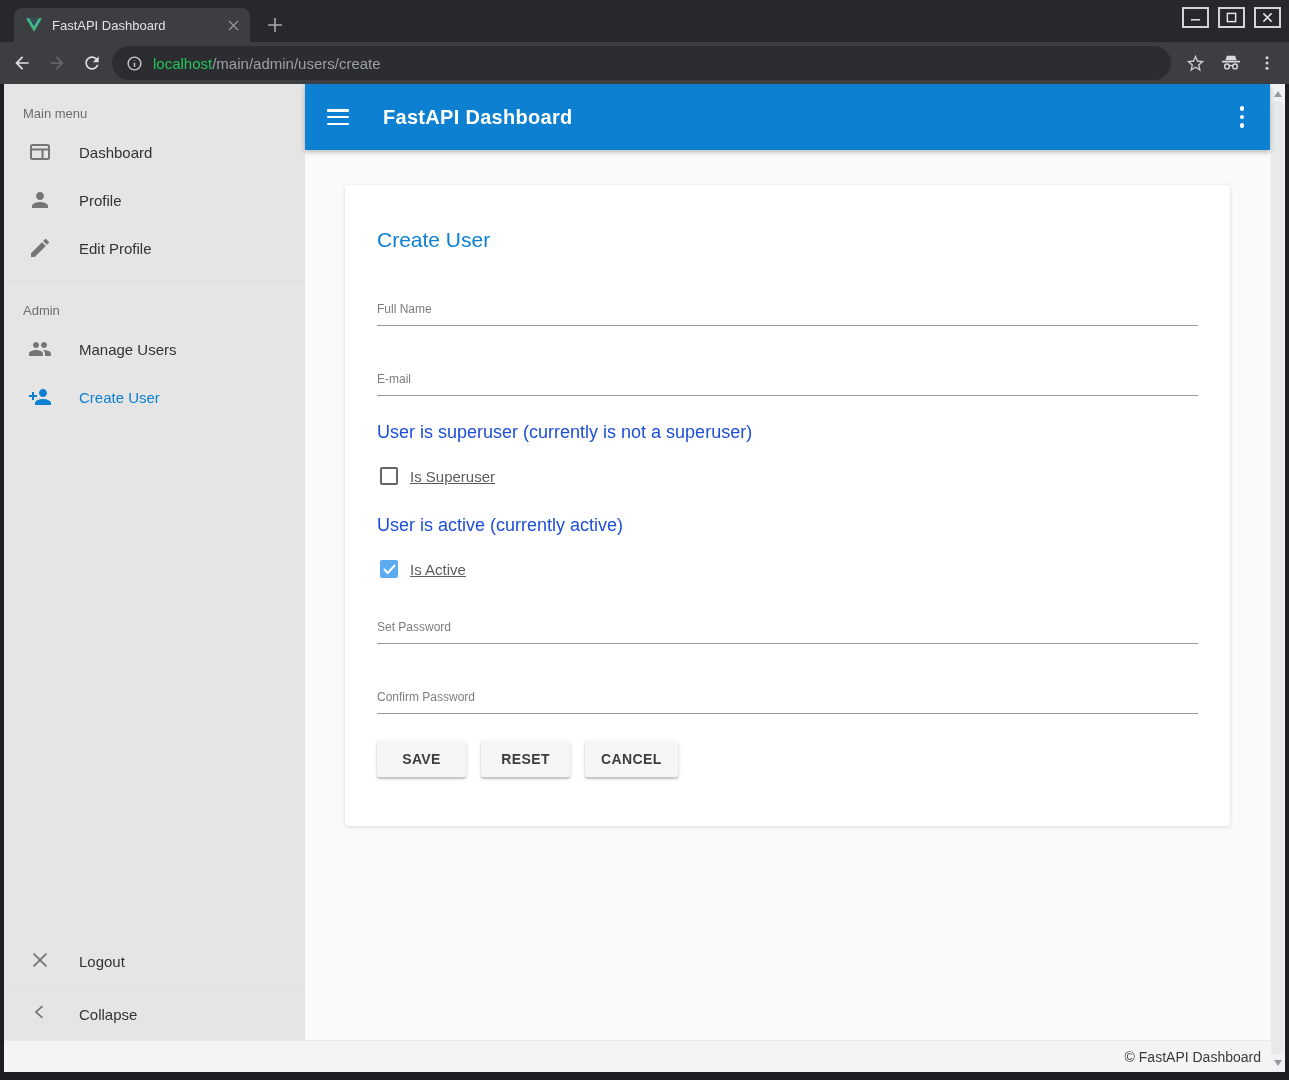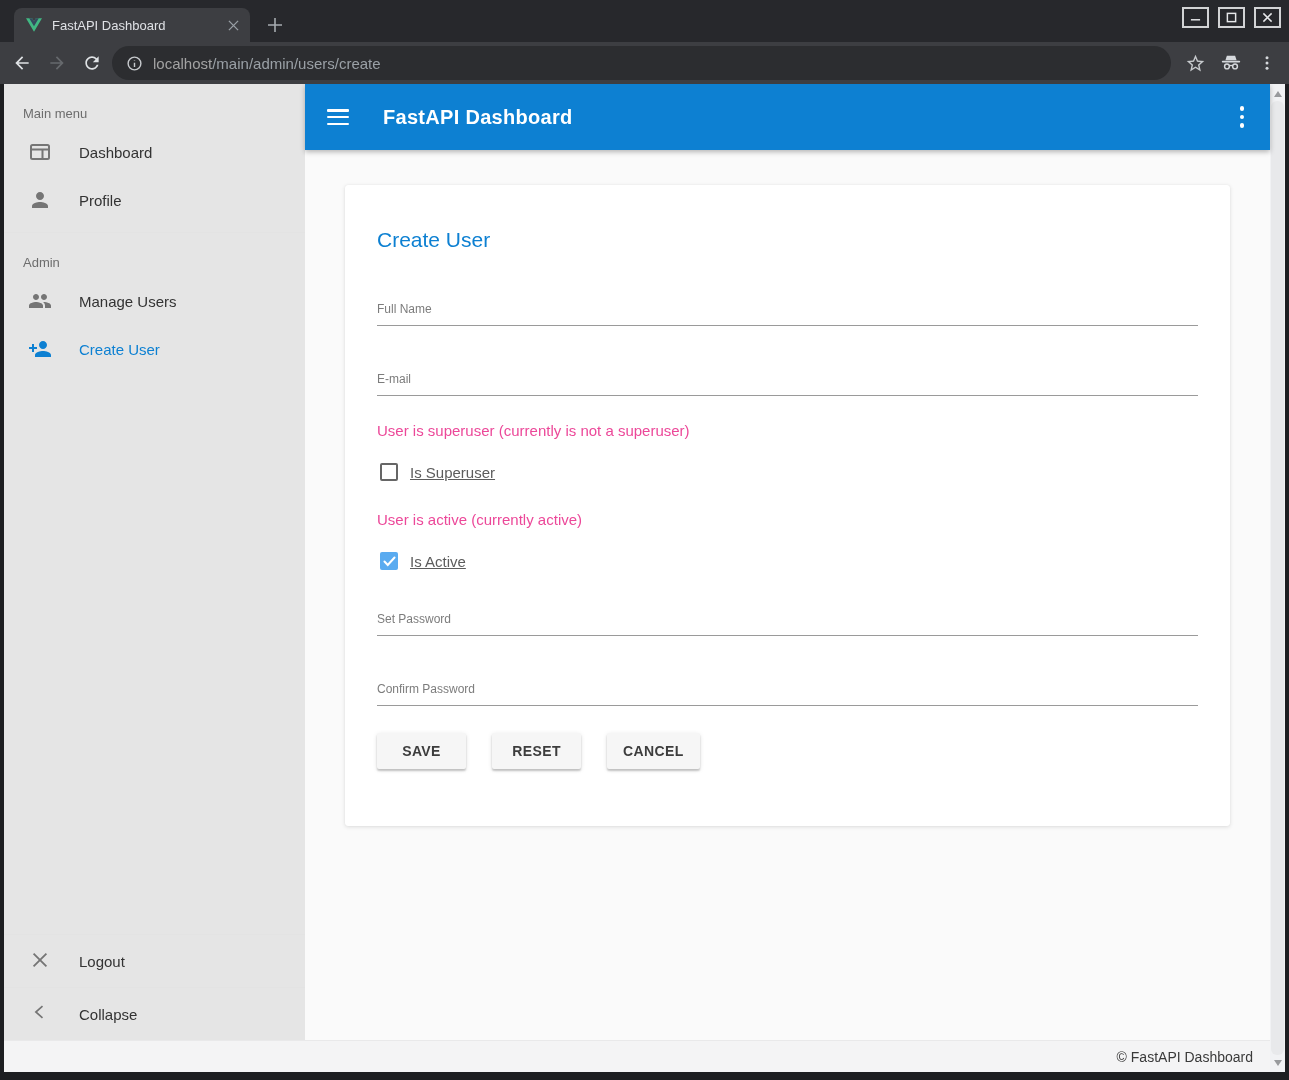--- a/index.html
+++ b/index.html
@@ -19,21 +19,21 @@
   .win-controls { position:absolute; right:8px; top:7px; display:flex; gap:9px; }
   .win-btn { width:27px; height:21px; border:2px solid #d2d3d5; display:flex; align-items:center;
              justify-content:center; color:#e6e7e9; background:transparent; }
 
   .toolbar { position:absolute; top:42px; left:0; right:0; height:42px; background:#3d3e42;
              display:flex; align-items:center; }
   .nav-icon { width:26px; height:26px; margin-left:9px; display:flex; align-items:center; justify-content:center; }
   .url-pill { position:absolute; left:112px; right:118px; top:4px; height:34px; background:#2c2d30;
               border-radius:17px; display:flex; align-items:center; padding:0 14px; }
   .url-text { font-size:15px; margin-left:10px; white-space:nowrap; overflow:hidden; }
-  .url-host { color:#a3a3a3;text-align:center; }
+  .url-host { color:#22c55e;text-align:center; }
   .url-path { color:#9aa0a6; }
   .toolbar-right { position:absolute; right:10px; top:0; height:42px; display:flex; align-items:center; gap:12px; }
   .tb-icon { width:24px; height:24px; display:flex; align-items:center; justify-content:center; }
 
   
   .viewport { position:absolute; top:84px; left:4px; right:4px; bottom:8px; background:#fafafa; overflow:hidden; }
 
   
   .scrollbar { position:absolute; right:0; top:0; bottom:0; width:15px; background:#f1f2f4; }
   .sb-arrow { position:absolute; left:0; width:15px; height:15px; display:flex; align-items:center; justify-content:center; }
@@ -72,34 +72,34 @@
   .content { position:absolute; top:66px; left:0; right:0; bottom:32px; background:#fafafa; }
   .card { position:absolute; left:40px; right:40px; top:35px; height:641px; background:#fff;
           border-radius:3px; box-shadow:0 1px 4px rgba(0,0,0,0.12), 0 0 1px rgba(0,0,0,0.08);
           padding:0 32px; }
   .card-title { margin-top:43px; font-size:21px; color:var(--primary,#0d80d2); }
   .field { margin-top:44px; }
   .field + .field { margin-top:40px; }
   .field input { width:100%; border:none; border-bottom:1px solid #9a9a9a; background:transparent;
                  font-family:"Liberation Sans",sans-serif; font-size:12px; color:#333; padding:6px 0 9px; outline:none; }
   .field input::placeholder { color:#7c7c7c; opacity:1; }
-  .note { margin-top:26px; font-size:15px; color:#ec4899; }
+  .note { margin-top:26px; font-size:18px; color:#1d4ed8; }
   .cb-row { margin-top:24px; display:flex; align-items:center; cursor:pointer; }
   .cb-box { width:18px; height:18px; border:2px solid #666; border-radius:2px; margin-left:3px; }
   .cb-box.checked { border:none; width:18px; height:18px; background:var(--checkbox-checked,#5aabf0);
                     display:flex; align-items:center; justify-content:center; }
   .cb-label { margin-left:12px; font-size:15px; color:#5c5c5c;text-decoration:underline; }
   .pw-field { margin-top:36px; }
-  .btn-row { margin-top:27px; display:flex; gap:26px; }
+  .btn-row { margin-top:27px; display:flex; gap:15px; }
   .btn { min-width:89px; height:36px; background:#f6f6f6; border:none; border-radius:2px;
          box-shadow:0 2px 2px rgba(0,0,0,0.2), 0 1px 5px rgba(0,0,0,0.1);
          font-family:"Liberation Sans",sans-serif; font-size:14px; font-weight:600; color:#3d3d3d;
          letter-spacing:0.4px; padding:0 16px; cursor:pointer; }
 
-  .page-footer { position:absolute; left:0; right:14px; bottom:0; height:32px; background:#f4f4f5;
+  .page-footer { position:absolute; left:0; right:6px; bottom:0; height:32px; background:#f4f4f5;
                  border-top:1px solid #e9e9ea; display:flex; align-items:center; justify-content:flex-end;
                  padding-right:18px; font-size:14px; color:#3a3a3a; }
 </style>
 </head>
 <body>
 
 <div class="window">
 
   <div class="tabstrip">
     <div class="tab">
@@ -204,20 +204,28 @@
         </span>
         <span class="lbl">Dashboard</span>
       </div>
       <div class="side-item">
         <span class="ic">
           <svg width="24" height="24" viewBox="0 0 24 24" fill="currentColor">
               <path d="M12 12c2.21 0 4-1.79 4-4s-1.79-4-4-4-4 1.79-4 4 1.79 4 4 4zm0 2c-2.67 0-8 1.34-8 4v2h16v-2c0-2.66-5.33-4-8-4z"></path>
             </svg>
         </span>
         <span class="lbl">Profile</span>
+      </div>
+      <div class="side-item">
+        <span class="ic">
+          <svg width="24" height="24" viewBox="0 0 24 24" fill="currentColor">
+              <path d="M3 17.25V21h3.75L17.81 9.94l-3.75-3.75L3 17.25zM20.71 7.04c.39-.39.39-1.02 0-1.41l-2.34-2.34c-.39-.39-1.02-.39-1.41 0l-1.83 1.83 3.75 3.75 1.83-1.83z"></path>
+            </svg>
+        </span>
+        <span class="lbl">Edit Profile</span>
       </div>
 
       <div class="divider"></div>
       <div class="side-label">Admin</div>
 
       <div class="side-item">
         <span class="ic">
           <svg width="24" height="24" viewBox="0 0 24 24" fill="currentColor">
               <path d="M16 11c1.66 0 2.99-1.34 2.99-3S17.66 5 16 5c-1.66 0-3 1.34-3 3s1.34 3 3 3zm-8 0c1.66 0 2.99-1.34 2.99-3S9.66 5 8 5C6.34 5 5 6.34 5 8s1.34 3 3 3zm0 2c-2.33 0-7 1.17-7 3.5V19h14v-2.5c0-2.33-4.67-3.5-7-3.5zm8 0c-.29 0-.62.02-.97.05 1.16.84 1.97 1.97 1.97 3.45V19h6v-2.5c0-2.33-4.67-3.5-7-3.5z"></path>
             </svg>

